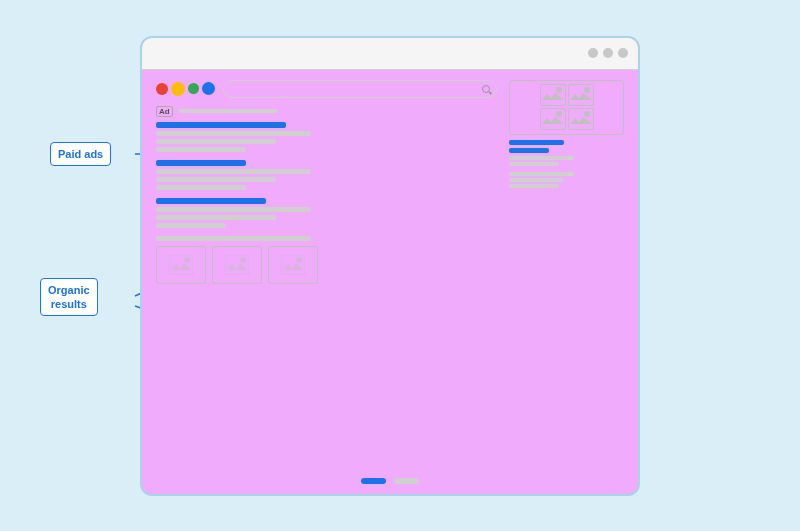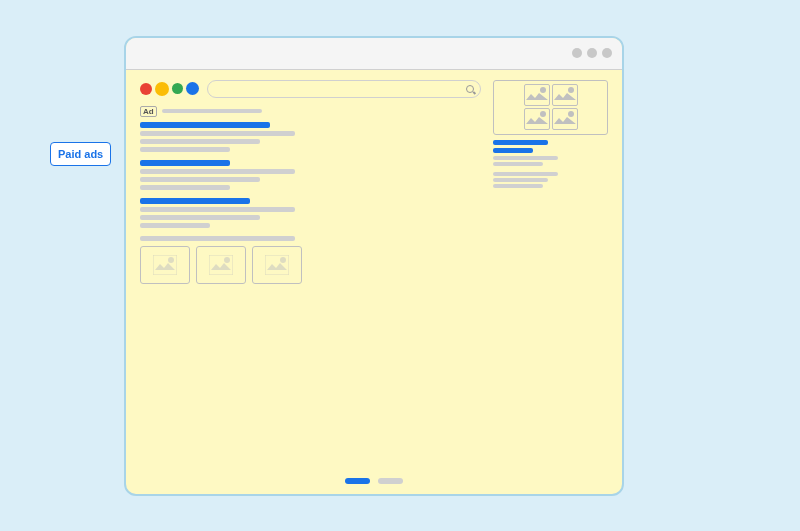--- a/index.html
+++ b/index.html
@@ -19,25 +19,25 @@
       width: 760px;
       height: 500px;
       display: flex;
       align-items: center;
       justify-content: center;
     }
 
     
     .browser-window {
       position: absolute;
-      left: 104px;
+      left: 120px;
       top: 20px;
       width: 500px;
       height: 460px;
-      background: #fef9c3;
+      background: #f0abfc;
       border: 2px solid #a8d4e8;
       border-radius: 12px;
       overflow: hidden;
     }
 
     .browser-titlebar {
       background: #f5f5f5;
       border-bottom: 1.5px solid #d0d0d0;
       height: 32px;
       display: flex;
@@ -411,15 +411,18 @@
     </div>
 
     <div class="browser-bottom">
       <div class="bottom-pill"></div>
       <div class="bottom-pill-gray"></div>
     </div>
   </div>
 
   <div class="label-box" style="left: 30px; top: 126px;">Paid ads</div>
 
+  <div class="label-box" style="left: 20px; top: 262px; line-height:1.3;">
+    <span>Organic<br>results</span>
+  </div>
 
 
 </div>
 
 </body></html>

